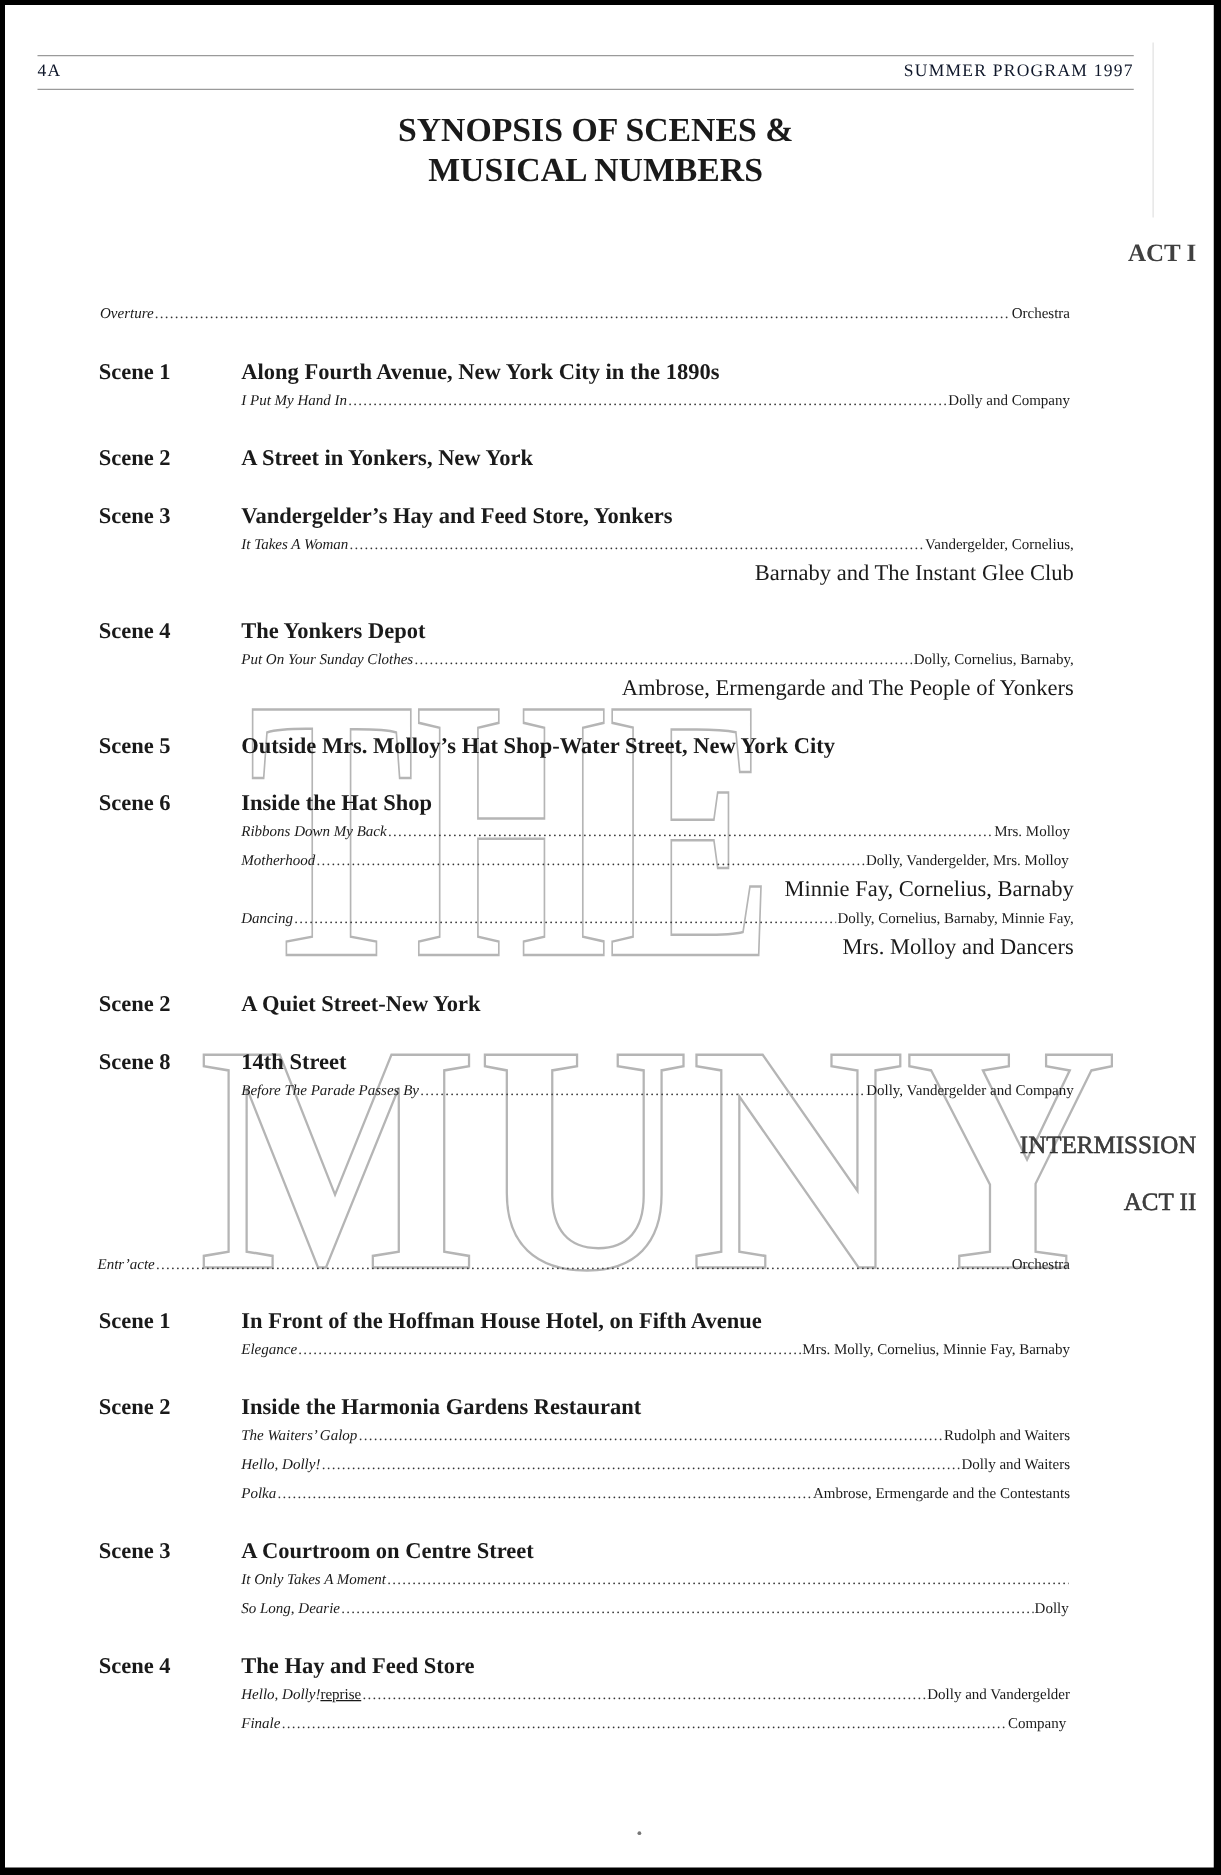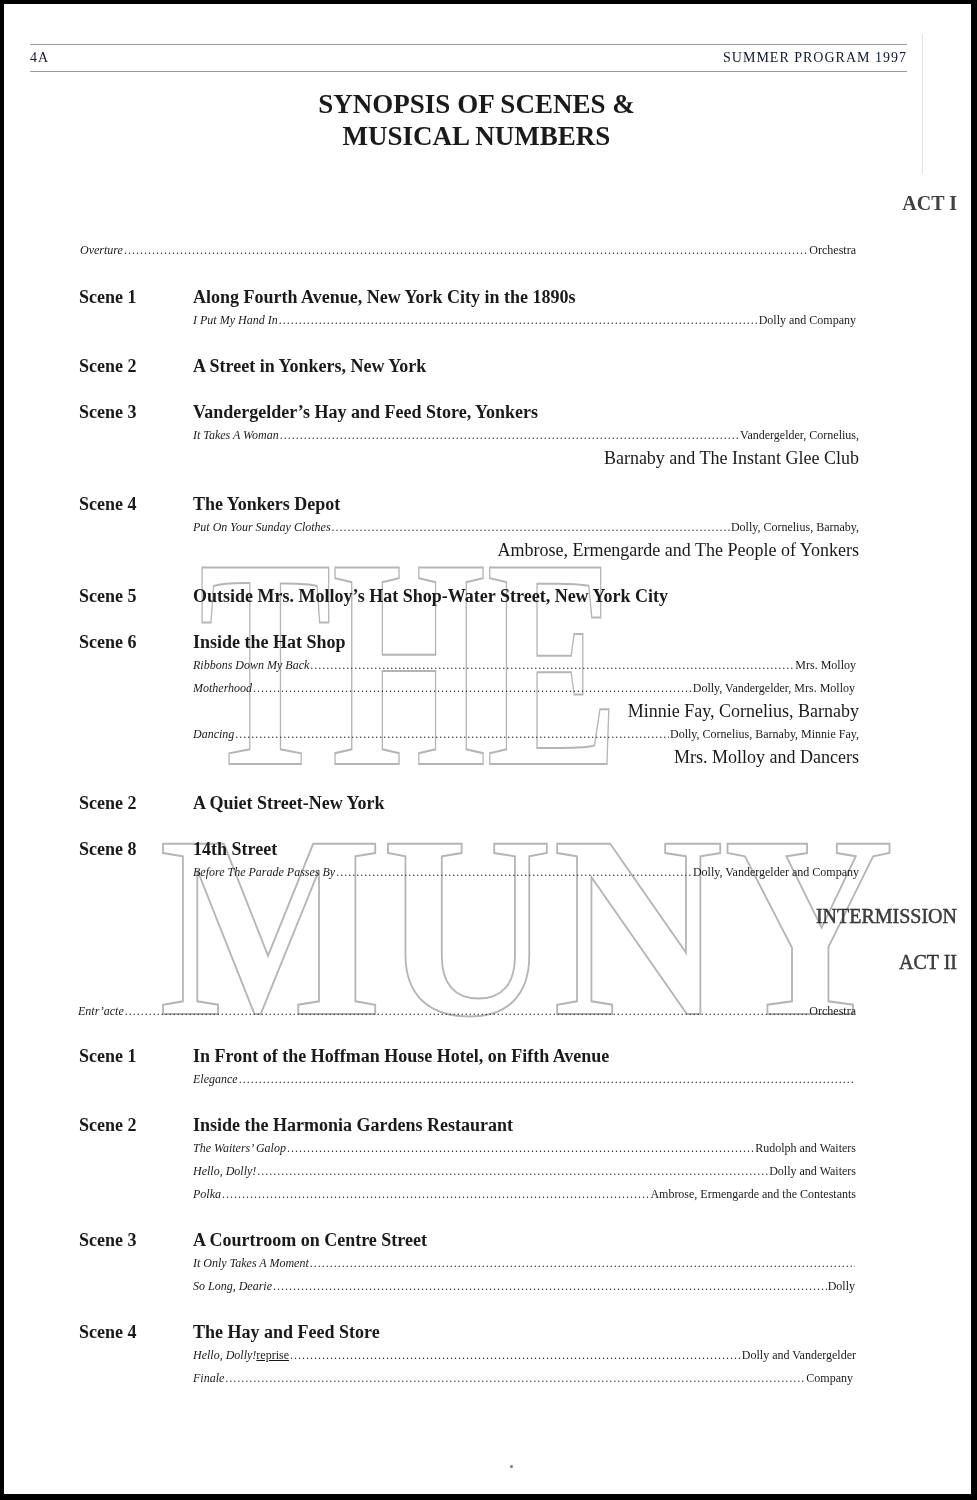--- a/index.html
+++ b/index.html
@@ -169,20 +169,21 @@
     <span class="dots"></span>
     <span class="perf">Orchestra</span>
   </div>
 
   <div>
     <span class="scene-label" style="top:1041px">Scene 1</span>
     <span class="scene-title" style="top:1041px">In Front of the Hoffman House Hotel, on Fifth Avenue</span>
     <div class="song-row" style="left:189px; width:663px; top:1064px">
       <span class="song">Elegance</span>
       <span class="dots"></span>
+      <span class="perf">Mrs. Molly, Cornelius, Minnie Fay, Barnaby</span>
     </div>
   </div>
 
   <div>
     <span class="scene-label" style="top:1110px">Scene 2</span>
     <span class="scene-title" style="top:1110px">Inside the Harmonia Gardens Restaurant</span>
     <div class="song-row" style="left:189px; width:663px; top:1133px">
       <span class="song">The Waiters’ Galop</span>
       <span class="dots"></span>
       <span class="perf">Rudolph and Waiters</span>

